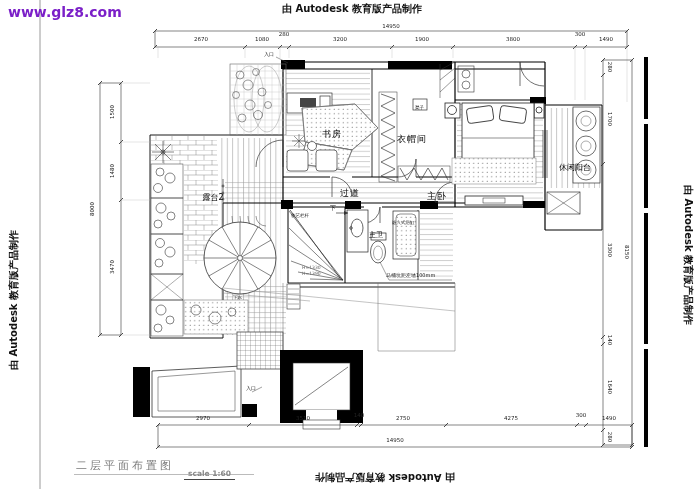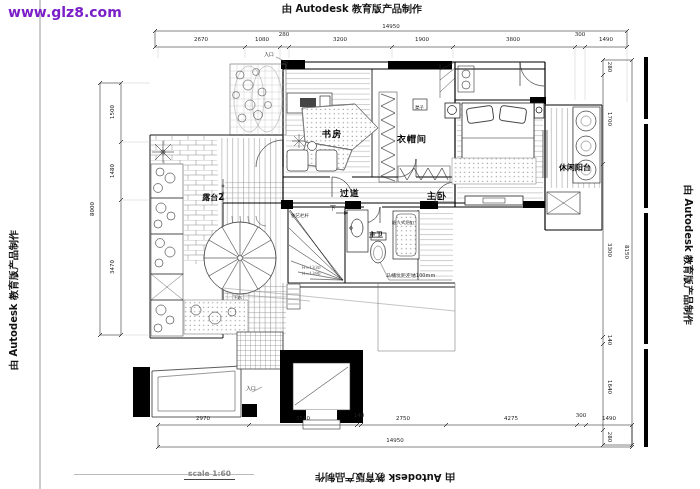--- a/index.html
+++ b/index.html
@@ -6,21 +6,21 @@
   #canvas{position:relative;width:700px;height:489px;background:#fff;overflow:hidden;
           font-family:"DejaVu Sans",sans-serif;}
   #plan-svg{position:absolute;left:0;top:0;}
   .wm{position:absolute;font-weight:bold;font-size:10px;color:#121212;white-space:nowrap;}
   #wm-top{left:352px;top:2px;transform:translate(-50%,0);}
   #wm-left{left:14px;top:300px;transform:translate(-50%,-50%) rotate(-90deg);}
   #wm-right{left:688px;top:255px;transform:translate(-50%,-50%) rotate(90deg);}
   #wm-bottom{left:385px;top:477px;transform:translate(-50%,-50%) rotate(180deg);}
   #wm-site{position:absolute;left:8px;top:4px;font-size:14px;font-weight:700;white-space:nowrap;}
   #wm-faint{position:absolute;left:585px;top:405px;font-size:44px;font-weight:bold;letter-spacing:2px;white-space:nowrap;}
-  .room{position:absolute;transform:translate(-50%,-50%);font-weight:bold;font-size:9px;
+  .room{position:absolute;transform:translate(-50%,-50%);font-weight:normal;font-size:9px;
         color:#000;white-space:nowrap;letter-spacing:1px;}
   .room.small{font-size:7px;letter-spacing:0;}
   .ann{position:absolute;font-size:5px;color:#111;white-space:nowrap;line-height:1;}
   .ann.gray{color:#666;font-size:4.5px;}
   .dim{position:absolute;transform:translate(-50%,-50%);font-size:5.5px;color:#222;white-space:nowrap;line-height:1;}
   .dim.rot90{transform:translate(-50%,-50%) rotate(90deg);}
   .dim.rot270{transform:translate(-50%,-50%) rotate(-90deg);}
   .title-block{position:absolute;left:76px;top:458px;font-size:11px;color:#7a7a7a;letter-spacing:3px;white-space:nowrap;}
   .scale-note{position:absolute;left:184px;top:469px;font-size:7.5px;color:#888;white-space:nowrap;
               border-bottom:1px solid #444;padding:0 4px 1px 4px;font-weight:bold;}
@@ -334,16 +334,17 @@
   <div class="dim rot90" style="left:609px;top:250px">3300</div>
   <div class="dim rot90" style="left:609px;top:340px">140</div>
   <div class="dim rot90" style="left:609px;top:387px">1640</div>
   <div class="dim rot90" style="left:609px;top:437px">280</div>
 
   <div class="dim rot270" style="left:93px;top:209px">8000</div>
   <div class="dim rot270" style="left:113px;top:112px">1500</div>
   <div class="dim rot270" style="left:113px;top:171px">1480</div>
   <div class="dim rot270" style="left:113px;top:267px">3470</div>
 
+  <div class="title-block">二层平面布置图</div>
   <div class="title-underline"></div>
   <div class="scale-note">scale 1:60</div>
 
 </div>
 
 </body></html>

